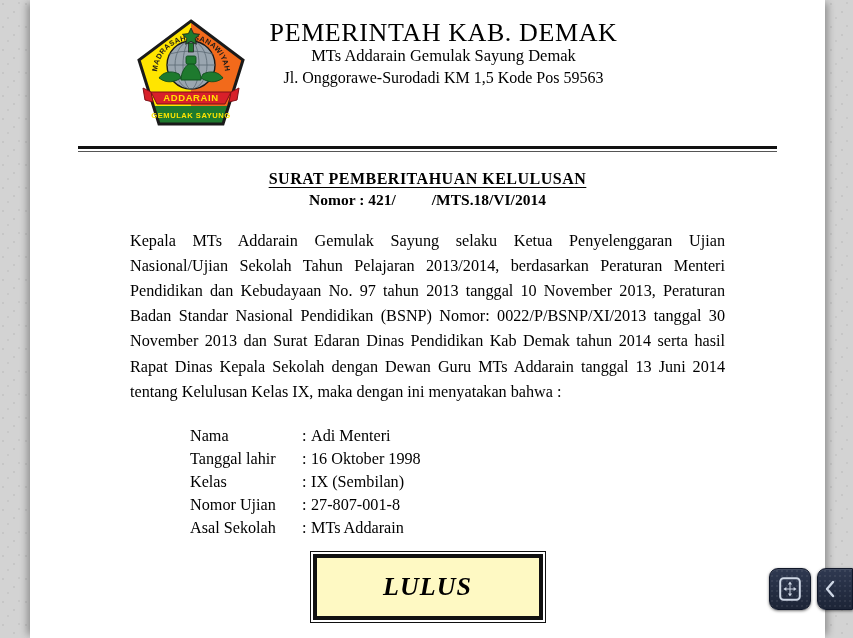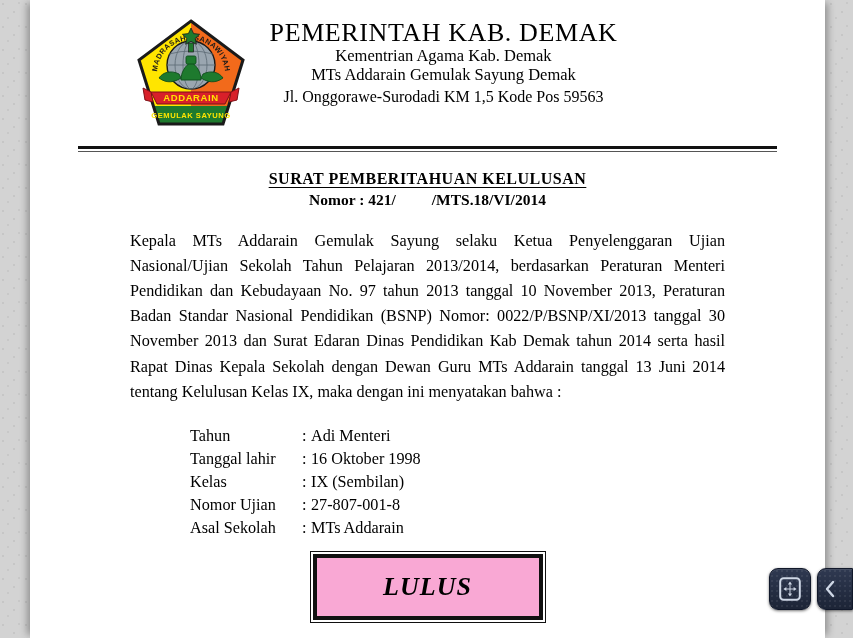--- a/index.html
+++ b/index.html
@@ -134,21 +134,21 @@
     justify-content: center;
     margin-top: 14px;
   }
   .result-box {
     width: 222px;
     padding: 14px 0;
     text-align: center;
     border: 4px solid #111111;
     outline: 1px solid #111111;
     outline-offset: 2px;
-    background: #f9a8d4;
+    background: #fef9c3;
   }
   .result-text {
     font-size: 26px;
     font-weight: bold;
     font-style: italic;
     letter-spacing: 1px;
   }
 
   
   .float-controls {
@@ -237,40 +237,39 @@
           <path d="M96,74 L104,70 L102,82 L94,84 Z" fill="#D8202A" stroke="#7e0f16" stroke-width="1"></path>
           <text x="56" y="83" font-family="'Liberation Sans', sans-serif" font-size="9.5" font-weight="bold" fill="#FFE500" text-anchor="middle" letter-spacing="0.6">ADDARAIN</text>
         </g>
 
         <text x="56" y="100" font-family="'Liberation Sans', sans-serif" font-size="7.6" font-weight="bold" fill="#FFE500" text-anchor="middle" letter-spacing="0.5">GEMULAK SAYUNG</text>
       </svg>
     </div>
 
     <div class="header-text">
       <div class="hdr-line1">PEMERINTAH KAB. DEMAK</div>
-      <div class="hdr-line2">Kementrian Agama Kab. Demak</div>
       <div class="hdr-line3">MTs Addarain Gemulak Sayung Demak</div>
       <div class="hdr-line4">Jl. Onggorawe-Surodadi KM 1,5 Kode Pos 59563</div>
     </div>
   </div>
 
   <div class="header-rule"></div>
 
   <div class="title-block">
     <div class="doc-title">SURAT PEMBERITAHUAN KELULUSAN</div>
     <div class="doc-number">
       <span>Nomor : 421/</span><span class="num-gap"></span><span>/MTS.18/VI/2014</span>
     </div>
   </div>
 
   <div class="body-block">Kepala MTs Addarain Gemulak Sayung selaku Ketua Penyelenggaran Ujian Nasional/Ujian Sekolah Tahun Pelajaran 2013/2014, berdasarkan Peraturan Menteri Pendidikan dan Kebudayaan No. 97 tahun 2013 tanggal 10 November 2013, Peraturan Badan Standar Nasional Pendidikan (BSNP) Nomor: 0022/P/BSNP/XI/2013 tanggal 30 November 2013 dan Surat Edaran Dinas Pendidikan Kab Demak  tahun 2014 serta hasil Rapat Dinas Kepala Sekolah  dengan Dewan Guru MTs Addarain tanggal 13 Juni 2014 tentang Kelulusan Kelas IX, maka dengan ini menyatakan bahwa :</div>
 
   <div class="fields">
     <div class="field-row">
-      <span class="field-label">Tahun</span>
+      <span class="field-label">Nama</span>
       <span class="field-sep">:</span>
       <span class="field-value">Adi Menteri</span>
     </div>
     <div class="field-row">
       <span class="field-label">Tanggal lahir</span>
       <span class="field-sep">:</span>
       <span class="field-value">16 Oktober 1998</span>
     </div>
     <div class="field-row">
       <span class="field-label">Kelas</span>

